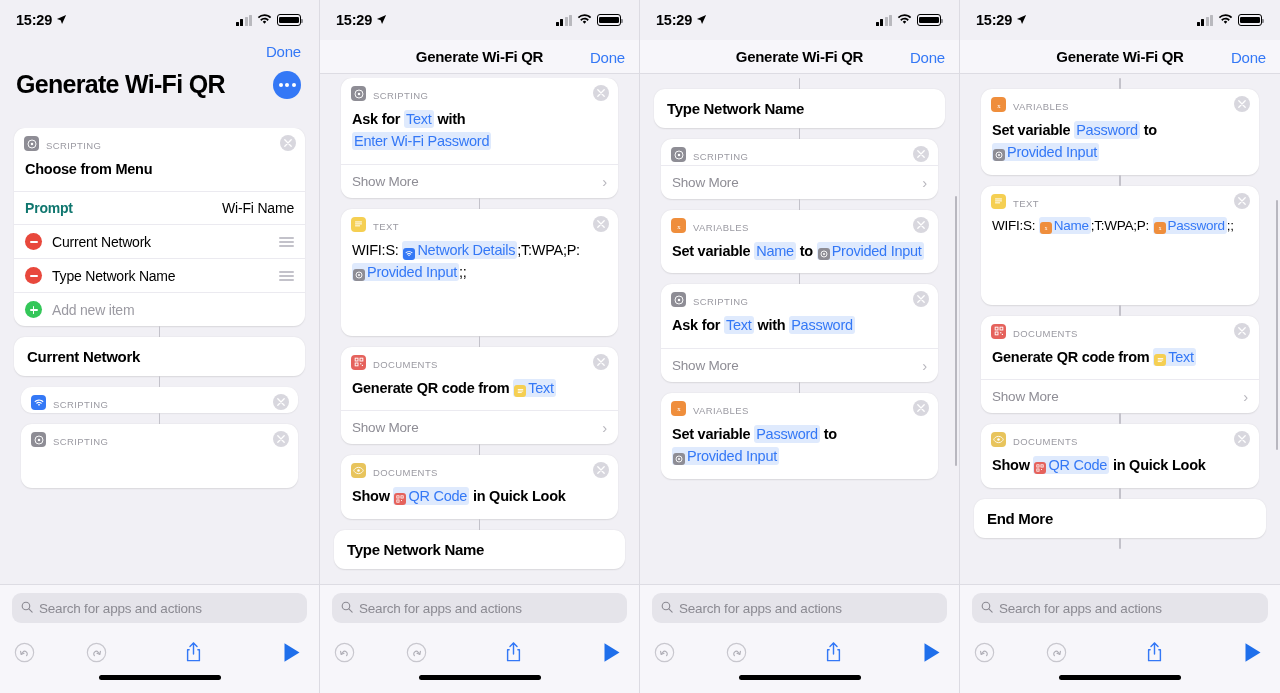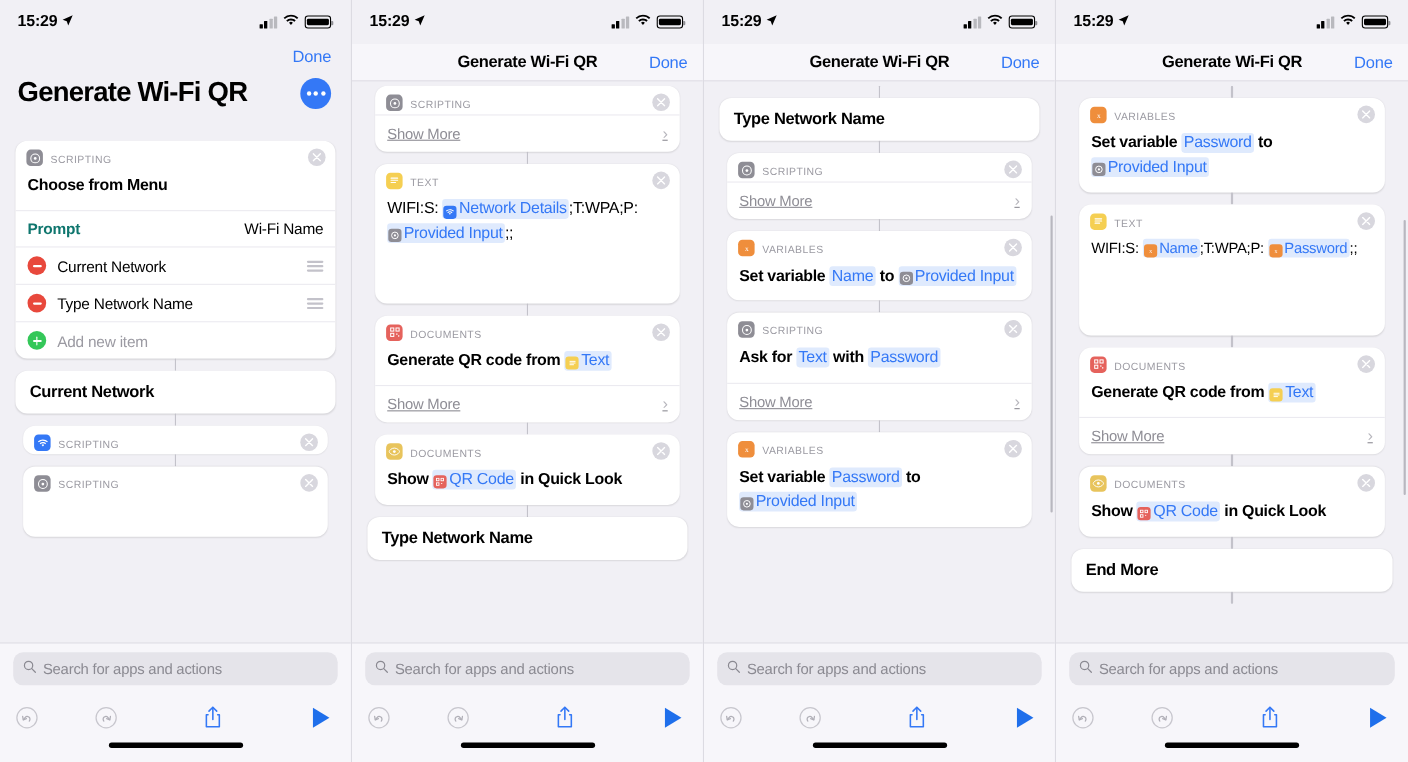--- a/index.html
+++ b/index.html
@@ -138,21 +138,20 @@
   .tok .ti {
     width: 12px; height: 12px; border-radius: 3px;
     display: inline-flex; align-items: center; justify-content: center;
     vertical-align: -2px; margin-right: 2px;
   }
   .show-more {
     border-top: 1px solid #ebeaf0;
     display: flex; align-items: center; justify-content: space-between;
     padding: 8px 11px; font-size: 13.5px; color: #8e8d95;
     letter-spacing: -0.2px;
-    text-decoration: underline;
   }
   .chev { color: #b7b6bd; font-size: 15px; }
 
   
   .menu-row {
     display: flex; align-items: center;
     padding: 8px 11px; border-top: 1px solid #ebeaf0;
     font-size: 14px; letter-spacing: -0.2px;
   }
   .menu-row .lbl { flex: 1; color: #0f766e; font-weight: bold; }
@@ -440,20 +439,26 @@
                 <circle cx="8" cy="8" r="6.4" fill="none" stroke="#fff" stroke-width="1.5"></circle>
                 <circle cx="8" cy="8" r="2" fill="#fff"></circle>
               </svg>
           </span>
           <span class="cat-label">SCRIPTING</span>
           <span class="close-x">
             <svg width="8" height="8" viewBox="0 0 10 10">
                 <path d="M1 1 9 9M9 1 1 9" stroke="#fff" stroke-width="1.6" stroke-linecap="round"></path>
               </svg>
           </span>
+        </div>
+        <div class="card-body">
+          <span>Ask for</span>
+          <span class="tok">Text</span>
+          <span>with</span>
+          <span class="tok">Enter Wi-Fi Password</span>
         </div>
         <div class="show-more">
           <span>Show More</span>
           <span class="chev">›</span>
         </div>
       </div>
 
       <div class="conn"></div>
 
       <div class="card inset">

